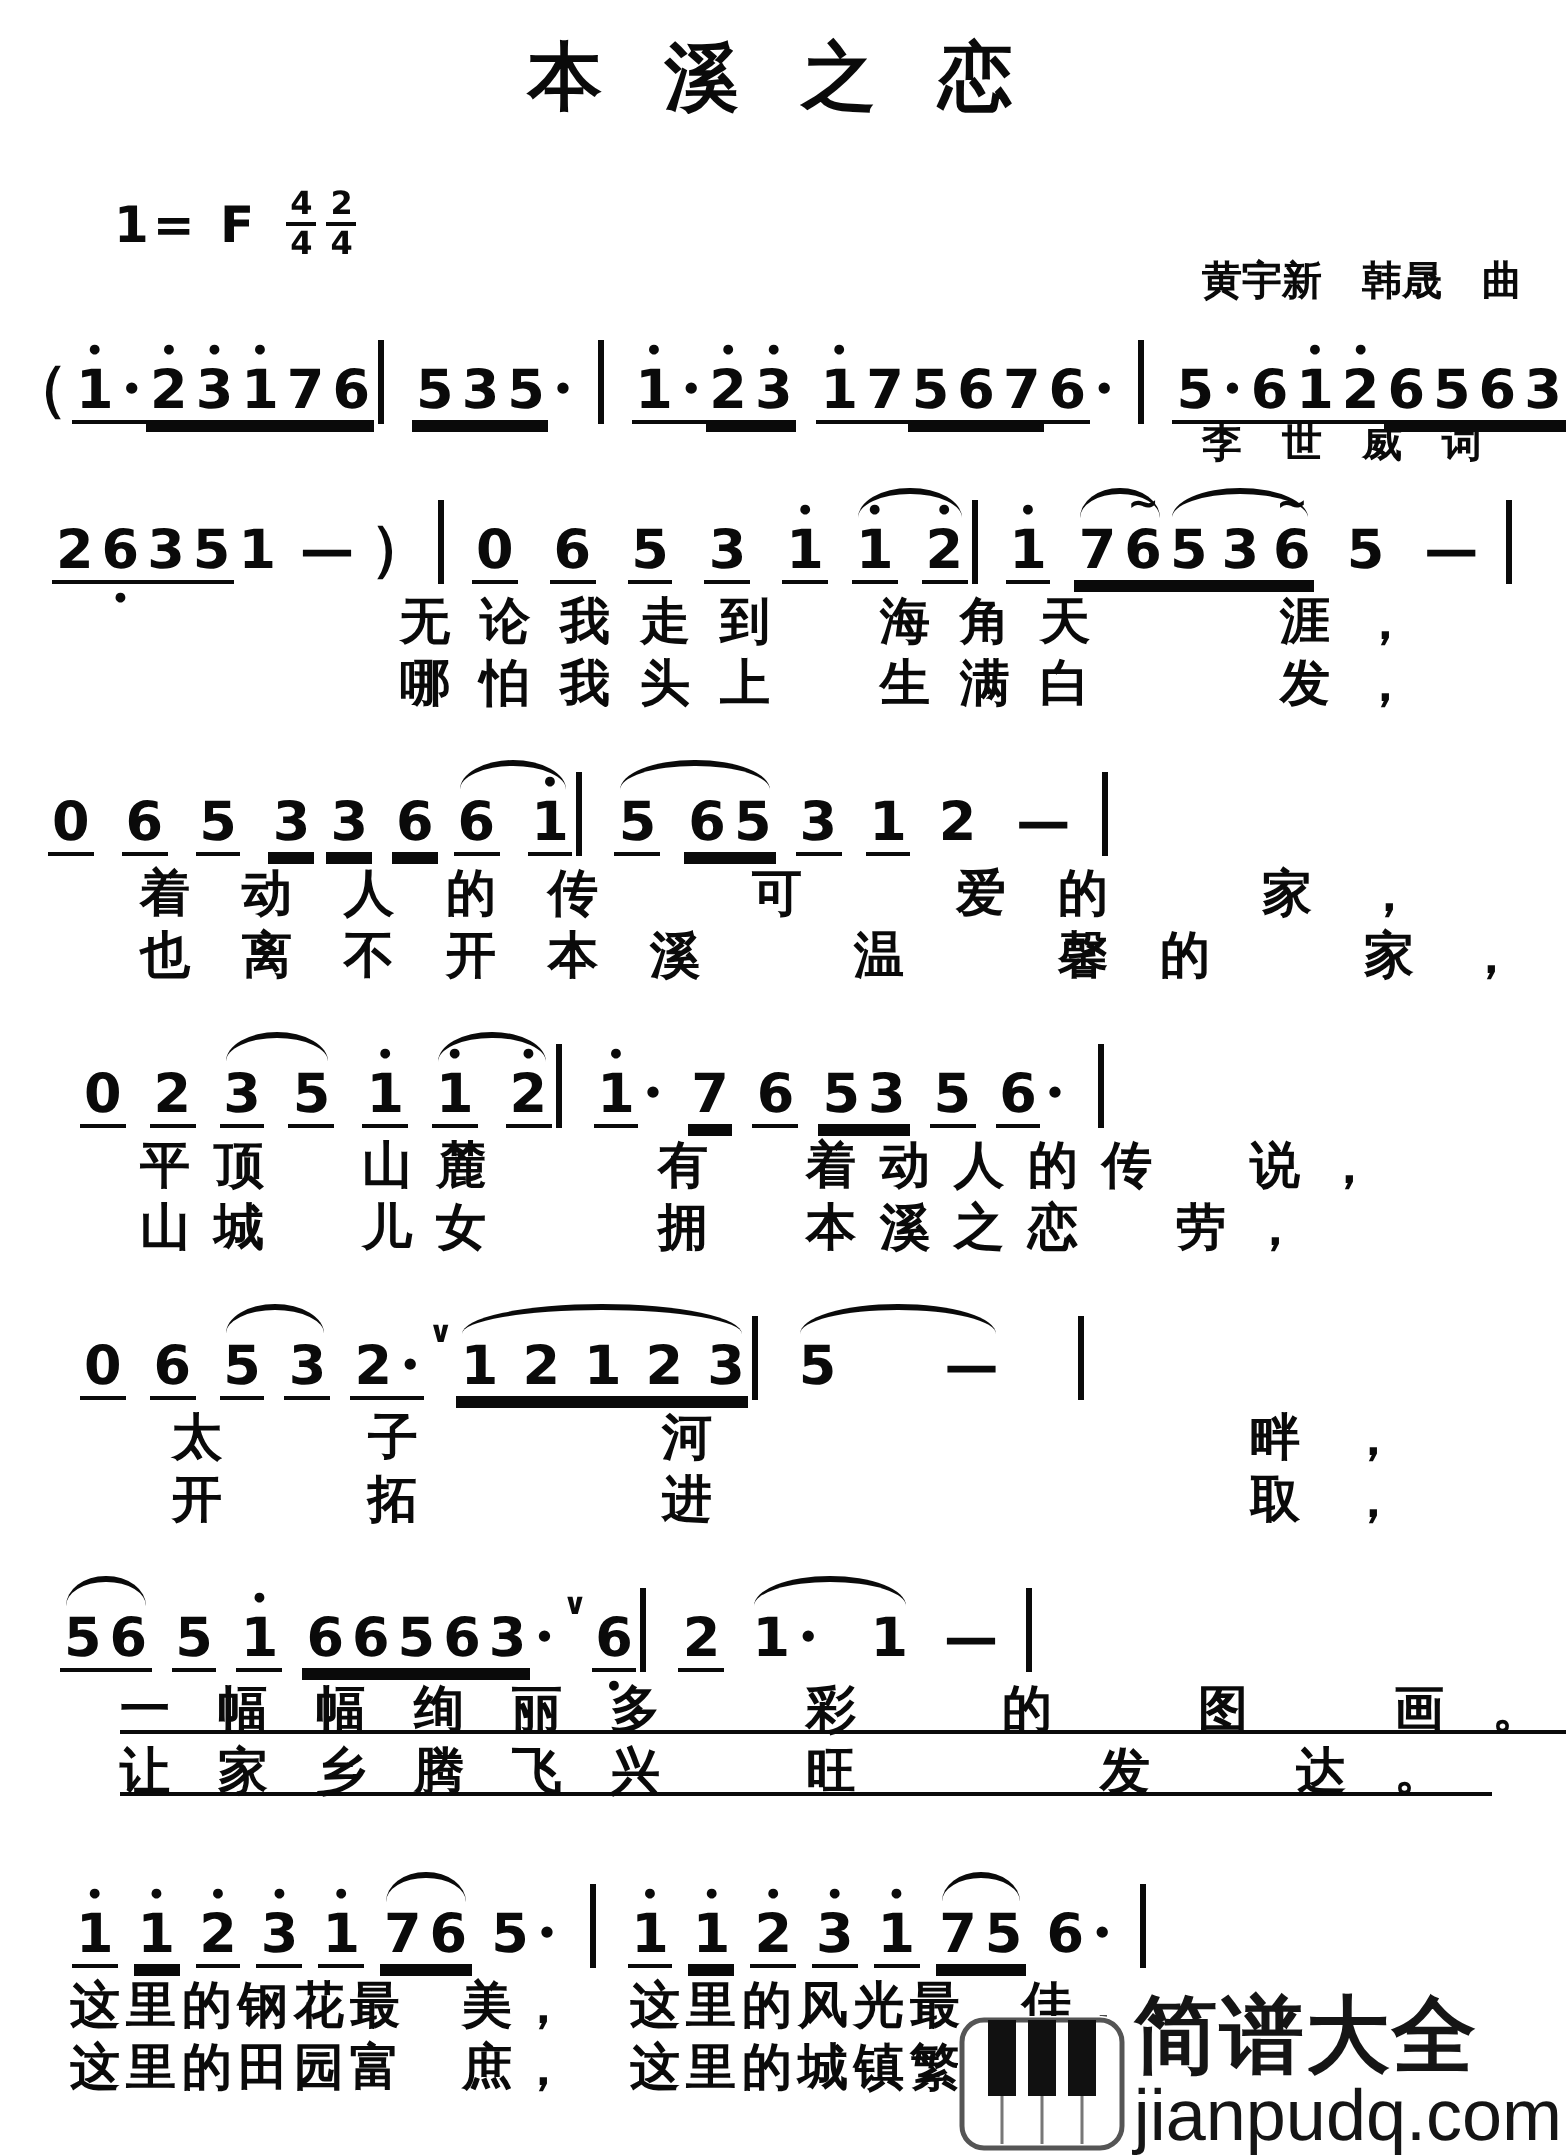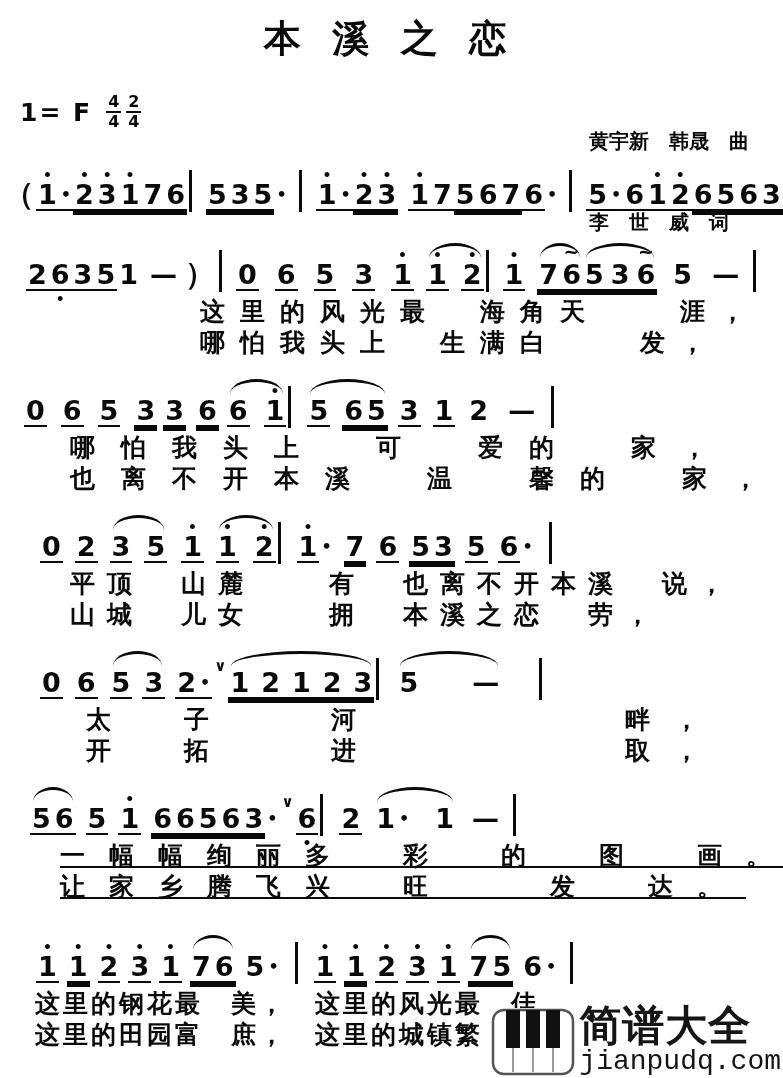--- a/index.html
+++ b/index.html
@@ -15,21 +15,21 @@
   
   .title{
     margin:14px 0 0 0;
     text-align:center;
     font-family:"Liberation Serif","DejaVu Serif",serif;
     font-size:37px;font-weight:900;
     letter-spacing:0.85em;text-indent:0.5em;
   }
   .header{
     display:flex;justify-content:space-between;align-items:flex-start;
-    padding:6px 34px 0 20px;height:78px;
+    padding:6px 22px 0 20px;height:78px;margin-left:37px;
   }
   .keysig{display:flex;align-items:center;margin-top:24px;font-size:25px;font-weight:600;}
   .keysig .tonic{letter-spacing:2px;}
   .meters{display:flex;gap:5px;margin-left:14px;}
   .meter{display:inline-flex;flex-direction:column;align-items:center;font-size:16px;font-weight:900;line-height:1;}
   .meter .mtop{padding:0 2px 1px 2px;border-bottom:2.5px solid #0a0a0a;}
   .meter .mbot{padding-top:1px;}
   .credits{
     text-align:left;margin-top:4px;
     font-family:"Liberation Serif","DejaVu Serif",serif;
@@ -86,22 +86,22 @@
   .sys7 .lyric-row{padding-left:35px;letter-spacing:3px;}
   
   .watermark{position:absolute;right:2px;bottom:2px;display:flex;align-items:flex-end;}
   .wm-icon{display:block;background:#fff;border-radius:12px;}
   .wm-text{margin-left:4px;}
   .wm-name{
     font-family:"Liberation Sans","DejaVu Sans",sans-serif;
     font-size:42px;font-weight:900;color:#151515;letter-spacing:1px;line-height:1.0;
   }
   .wm-url{
-    font-family:Liberation Mono, monospace;
-    font-size:28px;font-weight:500;color:#151515;line-height:1.0;margin-top:1px;
+    font-family:Liberation Sans, sans-serif;
+    font-size:36px;font-weight:500;color:#151515;line-height:1.0;margin-top:1px;
   }
 </style>
 </head>
 <body>
 
 <div class="sheet">
 
   <h1 class="title">本溪之恋</h1>
 
   <div class="header">
@@ -123,31 +123,31 @@
       <div>李　世　威　词</div>
     </div>
   </div>
 
   <div class="systems">
       <div class="system sys1">
         <div class="music-row"><span class="note paren"><span class="glyph">（</span></span><span class="note u1"><span class="odot-above">•</span><span class="glyph">1</span></span><span class="note u1 dot"><span class="glyph">•</span></span><span class="note u2"><span class="odot-above">•</span><span class="glyph">2</span></span><span class="note u2"><span class="odot-above">•</span><span class="glyph">3</span></span><span class="note u2"><span class="odot-above">•</span><span class="glyph">1</span></span><span class="note u2"><span class="glyph">7</span></span><span class="note u2"><span class="glyph">6</span></span><span class="bar"></span><span class="sp" style="width: 12px;"></span><span class="note u2"><span class="glyph">5</span></span><span class="note u2"><span class="glyph">3</span></span><span class="note u2"><span class="glyph">5</span></span><span class="note dot"><span class="glyph">•</span></span><span class="sp" style="width: 8px;"></span><span class="bar"></span><span class="sp" style="width: 12px;"></span><span class="note u1"><span class="odot-above">•</span><span class="glyph">1</span></span><span class="note u1 dot"><span class="glyph">•</span></span><span class="note u2"><span class="odot-above">•</span><span class="glyph">2</span></span><span class="note u2"><span class="odot-above">•</span><span class="glyph">3</span></span><span class="sp" style="width: 10px;"></span><span class="note u1"><span class="odot-above">•</span><span class="glyph">1</span></span><span class="note u1"><span class="glyph">7</span></span><span class="note u2"><span class="glyph">5</span></span><span class="note u2"><span class="glyph">6</span></span><span class="note u2"><span class="glyph">7</span></span><span class="note u1"><span class="glyph">6</span></span><span class="note dot"><span class="glyph">•</span></span><span class="sp" style="width: 8px;"></span><span class="bar"></span><span class="sp" style="width: 12px;"></span><span class="note u1"><span class="glyph">5</span></span><span class="note u1 dot"><span class="glyph">•</span></span><span class="note u1"><span class="glyph">6</span></span><span class="note u1"><span class="odot-above">•</span><span class="glyph">1</span></span><span class="note u1"><span class="odot-above">•</span><span class="glyph">2</span></span><span class="note u2"><span class="glyph">6</span></span><span class="note u2"><span class="glyph">5</span></span><span class="note u2"><span class="glyph">6</span></span><span class="note u2"><span class="glyph">3</span></span></div>
       </div>
       <div class="system sys2">
         <div class="music-row"><span class="note u1"><span class="glyph">2</span></span><span class="note u1"><span class="odot-below">•</span><span class="glyph">6</span></span><span class="note u1"><span class="glyph">3</span></span><span class="note u1"><span class="glyph">5</span></span><span class="note"><span class="glyph">1</span></span><span class="sp" style="width: 8px;"></span><span class="note"><span class="glyph">—</span></span><span class="sp" style="width: 4px;"></span><span class="note paren"><span class="glyph">）</span></span><span class="bar"></span><span class="sp" style="width: 12px;"></span><span class="note u1"><span class="glyph">0</span></span><span class="sp" style="width: 16px;"></span><span class="note u1"><span class="glyph">6</span></span><span class="sp" style="width: 16px;"></span><span class="note u1"><span class="glyph">5</span></span><span class="sp" style="width: 16px;"></span><span class="note u1"><span class="glyph">3</span></span><span class="sp" style="width: 16px;"></span><span class="note u1"><span class="odot-above">•</span><span class="glyph">1</span></span><span class="sp" style="width: 12px;"></span><span class="agrp"><i class="arc"></i><span class="note u1"><span class="odot-above">•</span><span class="glyph">1</span></span><span class="sp" style="width: 12px;"></span><span class="note u1"><span class="odot-above">•</span><span class="glyph">2</span></span></span><span class="bar"></span><span class="sp" style="width: 12px;"></span><span class="note u1"><span class="odot-above">•</span><span class="glyph">1</span></span><span class="sp" style="width: 12px;"></span><span class="agrp"><i class="arc"></i><span class="note u2"><span class="glyph">7</span></span><span class="note u2"><span class="orn">~</span><span class="glyph">6</span></span></span><span class="agrp gu2"><i class="arc"></i><span class="note"><span class="glyph">5</span></span><span class="sp" style="width: 3px;"></span><span class="note"><span class="glyph">3</span></span><span class="sp" style="width: 3px;"></span><span class="note"><span class="orn">~</span><span class="glyph">6</span></span></span><span class="sp" style="width: 14px;"></span><span class="note"><span class="glyph">5</span></span><span class="sp" style="width: 16px;"></span><span class="note"><span class="glyph">—</span></span><span class="sp" style="width: 10px;"></span><span class="bar"></span></div>
-        <div class="lyric-row">这里的风光最　海角天　　涯，</div>
+        <div class="lyric-row">无论我走到　海角天　　涯，</div>
         <div class="lyric-row">哪怕我头上　生满白　　发，</div>
       </div>
       <div class="system sys3">
         <div class="music-row"><span class="note u1"><span class="glyph">0</span></span><span class="sp" style="width: 14px;"></span><span class="note u1"><span class="glyph">6</span></span><span class="sp" style="width: 14px;"></span><span class="note u1"><span class="glyph">5</span></span><span class="sp" style="width: 14px;"></span><span class="note u2"><span class="glyph">3</span></span><span class="sp" style="width: 6px;"></span><span class="note u2"><span class="glyph">3</span></span><span class="sp" style="width: 10px;"></span><span class="note u2"><span class="glyph">6</span></span><span class="sp" style="width: 8px;"></span><span class="agrp"><i class="arc"></i><span class="note u1"><span class="glyph">6</span></span><span class="sp" style="width: 14px;"></span><span class="note u1"><span class="odot-above">•</span><span class="glyph">1</span></span></span><span class="bar"></span><span class="sp" style="width: 14px;"></span><span class="agrp"><i class="arc"></i><span class="note u1"><span class="glyph">5</span></span><span class="sp" style="width: 12px;"></span><span class="note u2"><span class="glyph">6</span></span><span class="note u2"><span class="glyph">5</span></span></span><span class="sp" style="width: 10px;"></span><span class="note u1"><span class="glyph">3</span></span><span class="sp" style="width: 12px;"></span><span class="note u1"><span class="glyph">1</span></span><span class="sp" style="width: 12px;"></span><span class="note"><span class="glyph">2</span></span><span class="sp" style="width: 16px;"></span><span class="note"><span class="glyph">—</span></span><span class="sp" style="width: 12px;"></span><span class="bar"></span></div>
-        <div class="lyric-row">哪怕我头上　可　爱的　家，</div>
+        <div class="lyric-row">着动人的传　可　爱的　家，</div>
         <div class="lyric-row">也离不开本溪　温　馨的　家，</div>
       </div>
       <div class="system sys4">
         <div class="music-row"><span class="note u1"><span class="glyph">0</span></span><span class="sp" style="width: 12px;"></span><span class="note u1"><span class="glyph">2</span></span><span class="sp" style="width: 12px;"></span><span class="agrp"><i class="arc"></i><span class="note u1"><span class="glyph">3</span></span><span class="sp" style="width: 12px;"></span><span class="note u1"><span class="glyph">5</span></span></span><span class="sp" style="width: 14px;"></span><span class="note u1"><span class="odot-above">•</span><span class="glyph">1</span></span><span class="sp" style="width: 12px;"></span><span class="agrp"><i class="arc"></i><span class="note u1"><span class="odot-above">•</span><span class="glyph">1</span></span><span class="sp" style="width: 14px;"></span><span class="note u1"><span class="odot-above">•</span><span class="glyph">2</span></span></span><span class="bar"></span><span class="sp" style="width: 14px;"></span><span class="note u1"><span class="odot-above">•</span><span class="glyph">1</span></span><span class="note dot"><span class="glyph">•</span></span><span class="sp" style="width: 10px;"></span><span class="note u2"><span class="glyph">7</span></span><span class="sp" style="width: 10px;"></span><span class="note u1"><span class="glyph">6</span></span><span class="sp" style="width: 10px;"></span><span class="note u2"><span class="glyph">5</span></span><span class="note u2"><span class="glyph">3</span></span><span class="sp" style="width: 10px;"></span><span class="note u1"><span class="glyph">5</span></span><span class="sp" style="width: 10px;"></span><span class="note u1"><span class="glyph">6</span></span><span class="note dot"><span class="glyph">•</span></span><span class="sp" style="width: 12px;"></span><span class="bar"></span></div>
-        <div class="lyric-row">平顶　山麓　　有　也离不开本溪　说，</div>
+        <div class="lyric-row">平顶　山麓　　有　着动人的传　说，</div>
         <div class="lyric-row">山城　儿女　　拥　本溪之恋　劳，</div>
       </div>
       <div class="system sys5">
         <div class="music-row"><span class="note u1"><span class="glyph">0</span></span><span class="sp" style="width: 12px;"></span><span class="note u1"><span class="glyph">6</span></span><span class="sp" style="width: 12px;"></span><span class="agrp"><i class="arc"></i><span class="note u1"><span class="glyph">5</span></span><span class="sp" style="width: 10px;"></span><span class="note u1"><span class="glyph">3</span></span></span><span class="sp" style="width: 10px;"></span><span class="note u1"><span class="glyph">2</span></span><span class="note u1 dot"><span class="glyph">•</span></span><span class="breath">∨</span><span class="agrp gu2"><i class="arc"></i><span class="note"><span class="glyph">1</span></span><span class="sp" style="width: 8px;"></span><span class="note"><span class="glyph">2</span></span><span class="sp" style="width: 8px;"></span><span class="note"><span class="glyph">1</span></span><span class="sp" style="width: 8px;"></span><span class="note"><span class="glyph">2</span></span><span class="sp" style="width: 8px;"></span><span class="note"><span class="glyph">3</span></span></span><span class="bar"></span><span class="sp" style="width: 16px;"></span><span class="agrp"><i class="arc"></i><span class="note"><span class="glyph">5</span></span><span class="sp" style="width: 50px;"></span><span class="note"><span class="glyph">—</span></span></span><span class="sp" style="width: 36px;"></span><span class="bar"></span></div>
         <div class="lyric-row">太　子　　河　　　　　畔，</div>
         <div class="lyric-row">开　拓　　进　　　　　取，</div>
       </div>
       <div class="system sys6">
         <div class="music-row"><span class="agrp"><i class="arc"></i><span class="note u1"><span class="glyph">5</span></span><span class="note u1"><span class="glyph">6</span></span></span><span class="sp" style="width: 10px;"></span><span class="note u1"><span class="glyph">5</span></span><span class="sp" style="width: 10px;"></span><span class="note u1"><span class="odot-above">•</span><span class="glyph">1</span></span><span class="sp" style="width: 10px;"></span><span class="note u2"><span class="glyph">6</span></span><span class="note u2"><span class="glyph">6</span></span><span class="note u2"><span class="glyph">5</span></span><span class="note u2"><span class="glyph">6</span></span><span class="note u2"><span class="glyph">3</span></span><span class="note dot"><span class="glyph">•</span></span><span class="breath">∨</span><span class="note u1"><span class="odot-below">•</span><span class="glyph">6</span></span><span class="bar"></span><span class="sp" style="width: 14px;"></span><span class="note u1"><span class="glyph">2</span></span><span class="sp" style="width: 12px;"></span><span class="agrp"><i class="arc"></i><span class="note"><span class="glyph">1</span></span><span class="note dot"><span class="glyph">•</span></span><span class="sp" style="width: 22px;"></span><span class="note"><span class="glyph">1</span></span></span><span class="sp" style="width: 14px;"></span><span class="note"><span class="glyph">—</span></span><span class="sp" style="width: 10px;"></span><span class="bar"></span></div>
         <div class="lyric-row">一幅幅绚丽多　彩　的　图　画。</div>

